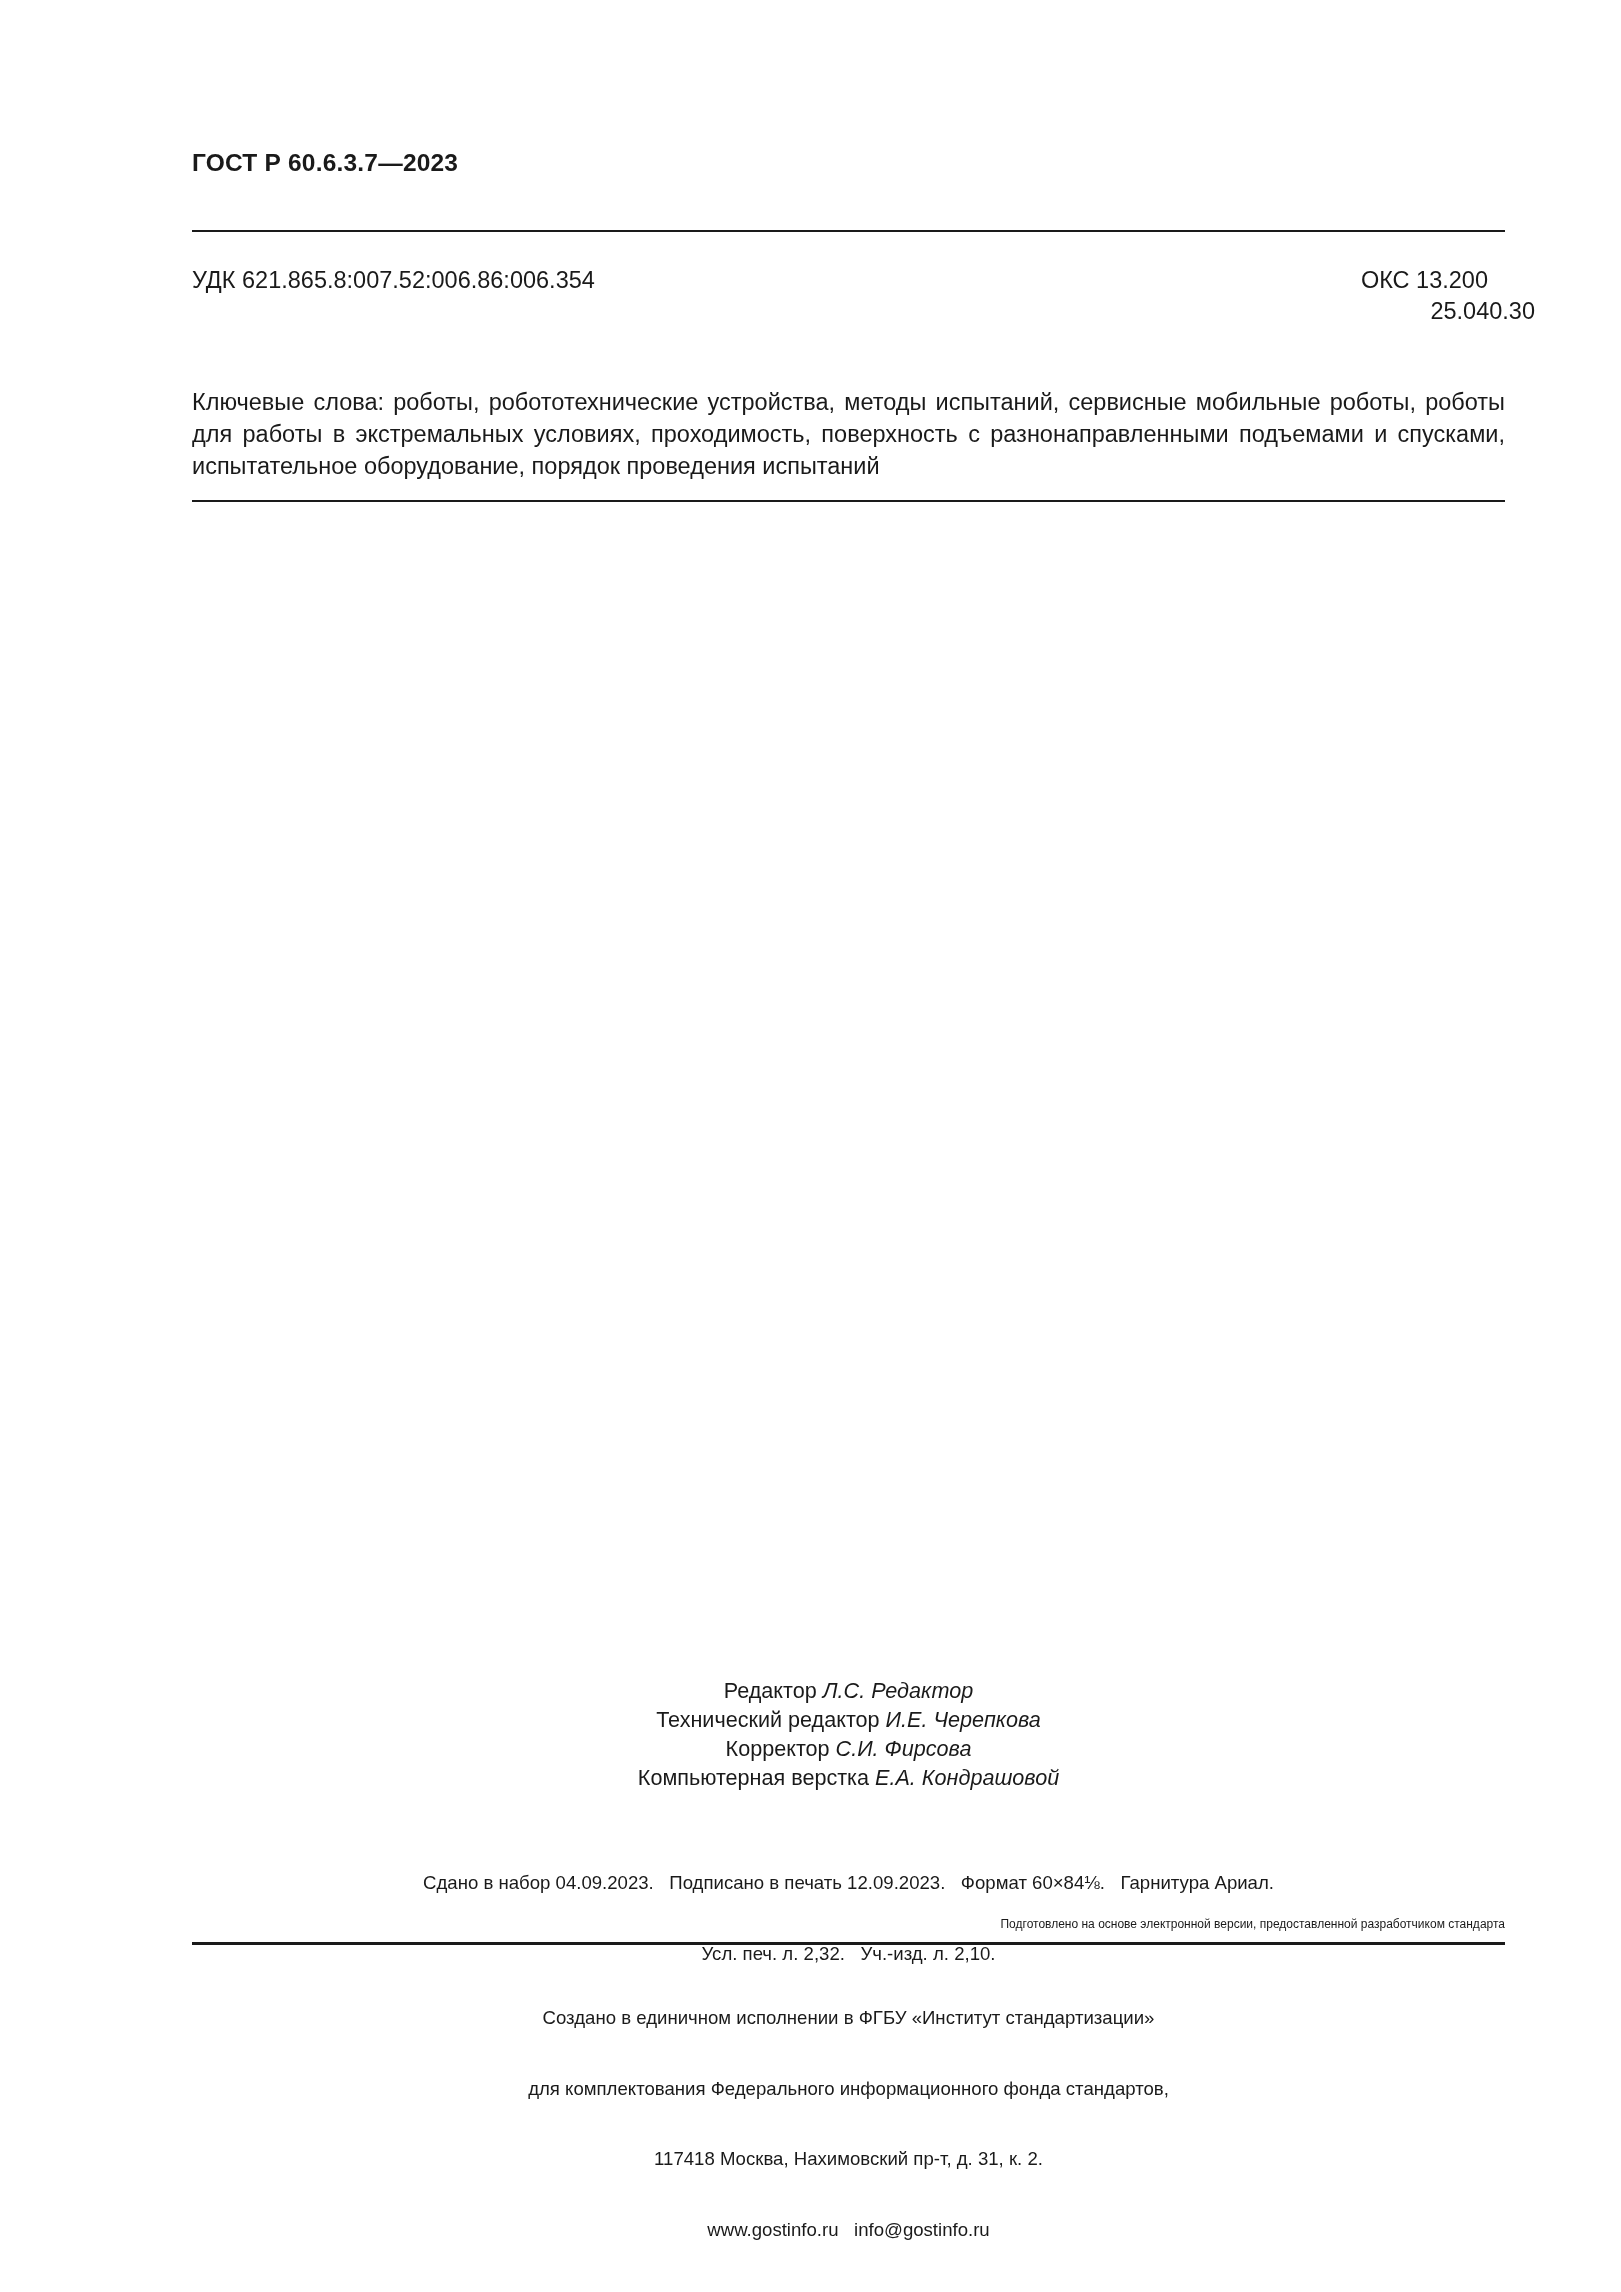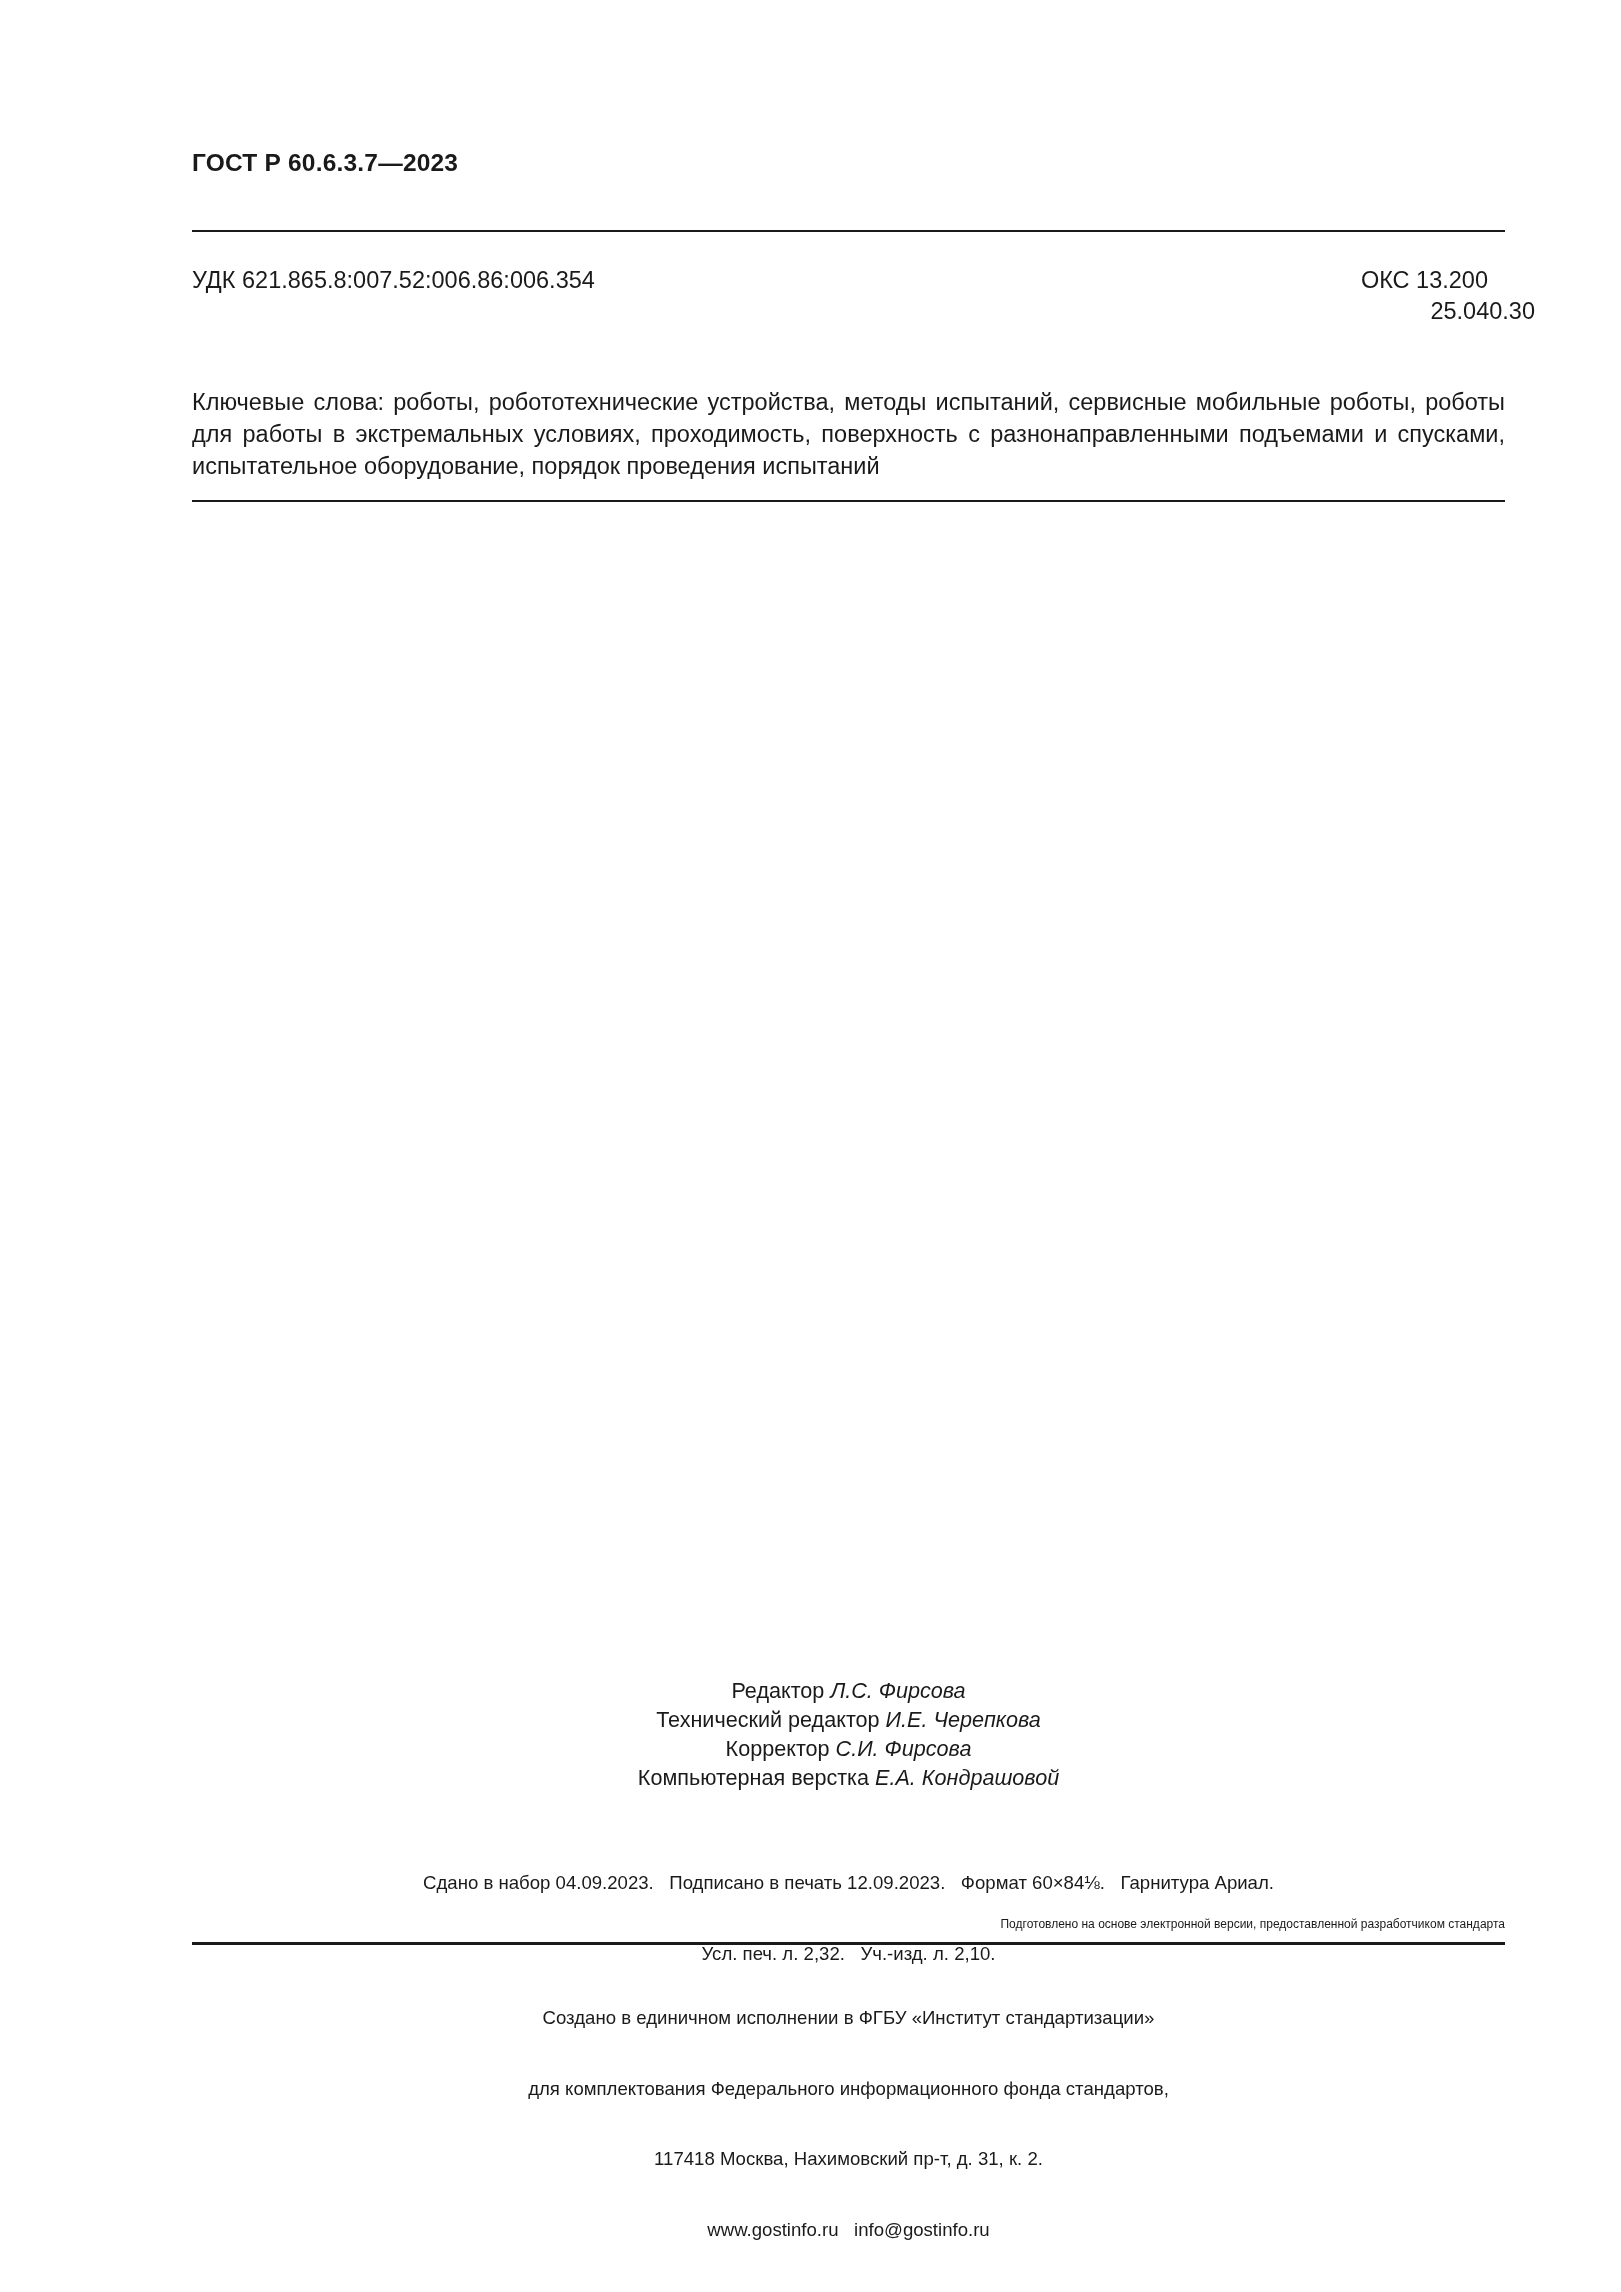--- a/index.html
+++ b/index.html
@@ -133,21 +133,21 @@
     <span class="oks-line2">25.040.30</span>
   </div>
 
   <div class="keywords">Ключевые слова: роботы, робототехнические устройства, методы испытаний, сервисные мобильные роботы, роботы для работы в экстремальных условиях, проходимость, поверхность с разнонаправлен­ными подъемами и спусками, испытательное оборудование, порядок проведения испытаний</div>
 
   <div class="rule mid"></div>
 
   <div class="credits">
     <div>
       <span class="role">Редактор</span>
-      <span class="person">Л.С. Фирсова</span>
+      <span class="person">Л.С. Редактор</span>
     </div>
     <div>
       <span class="role">Технический редактор</span>
       <span class="person">И.Е. Черепкова</span>
     </div>
     <div>
       <span class="role">Корректор</span>
       <span class="person">С.И. Фирсова</span>
     </div>
     <div>

